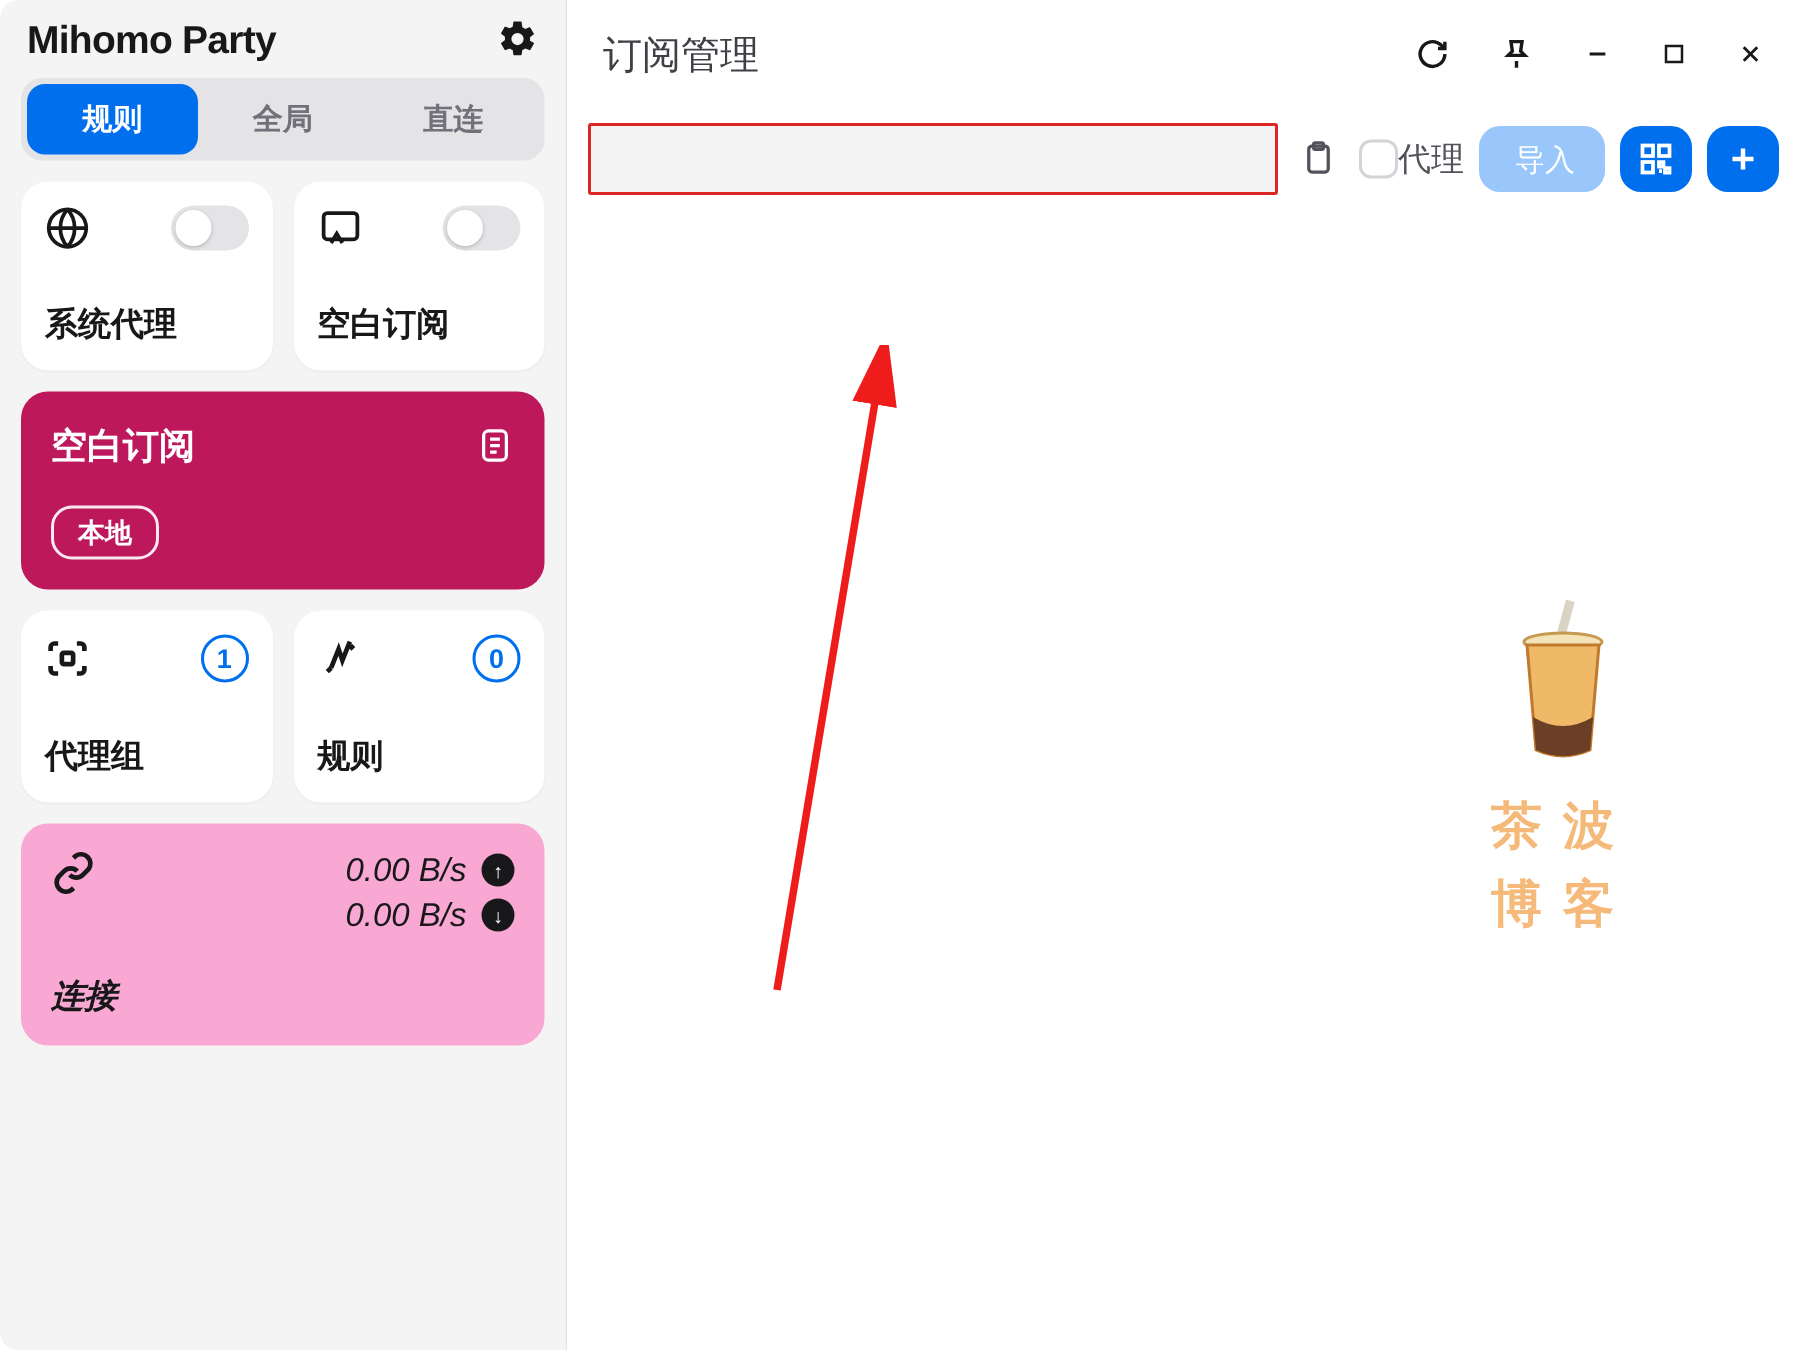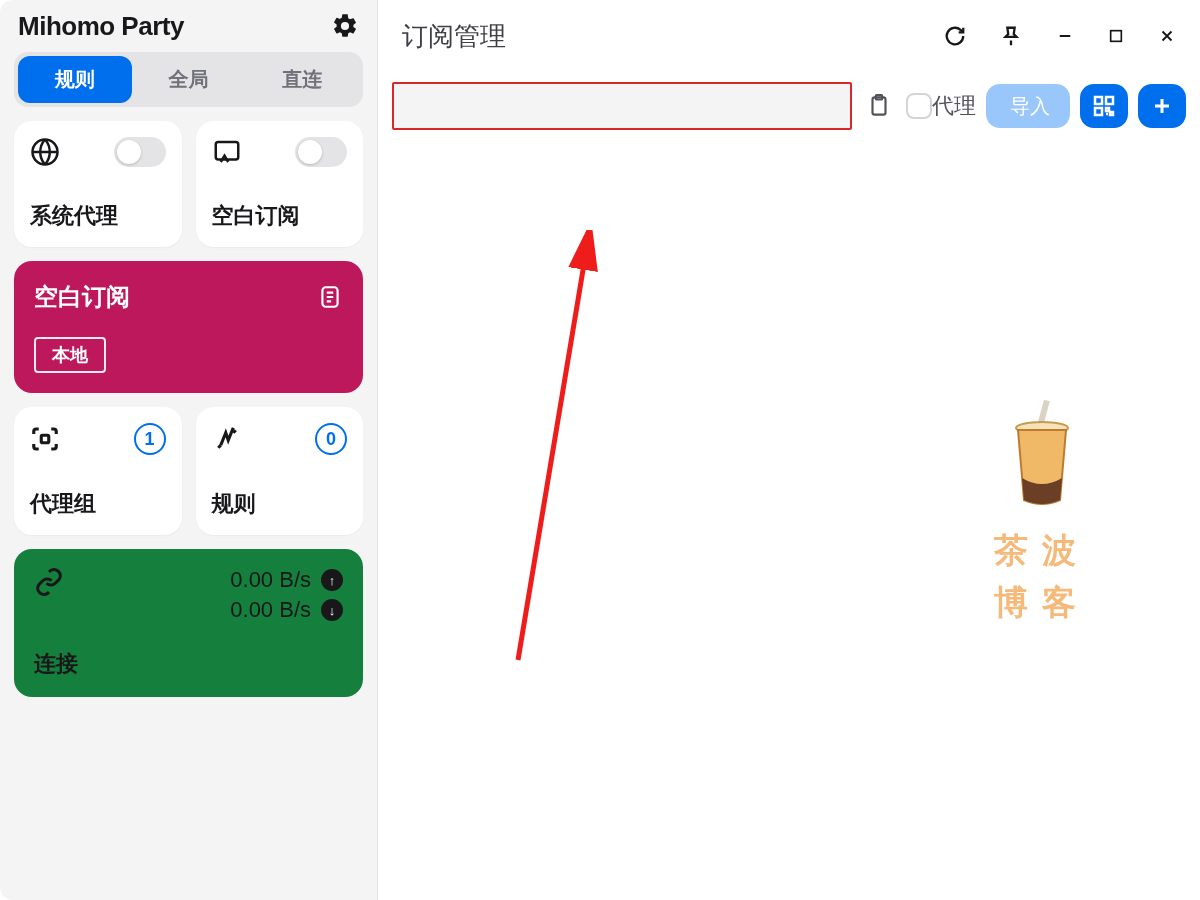--- a/index.html
+++ b/index.html
@@ -121,42 +121,43 @@
   align-items: center;
   margin-bottom: 24px;
 }
 .sub-title {
   font-size: 24px;
   font-weight: 700;
 }
 .sub-badge {
   display: inline-block;
   border: 2px solid rgba(255,255,255,0.9);
-  border-radius: 4px;
+  border-radius: 14px;
   padding: 4px 16px;
   font-size: 18px;
   font-weight: 600;
 }
 .count-badge {
   width: 32px;
   height: 32px;
   border: 2px solid #006fee;
   color: #006fee;
   border-radius: 50%;
   display: flex;
   align-items: center;
   justify-content: center;
   font-size: 18px;
   font-weight: 600;
 }
 .speed-card {
-  background: #15803d;
+  background: #f9a8d4;
   border-radius: 18px;
   padding: 18px 20px;
   margin-bottom: 14px;
+  font-style: italic;
 }
 .speed-top {
   display: flex;
   justify-content: space-between;
   align-items: flex-start;
   margin-bottom: 22px;
 }
 .speed-rows {
   text-align: right;
 }

